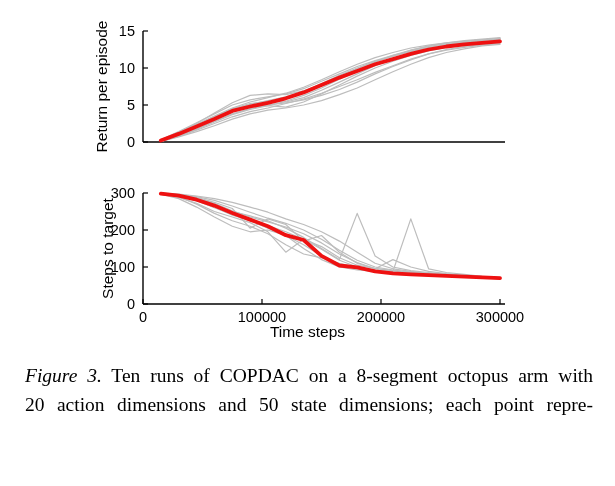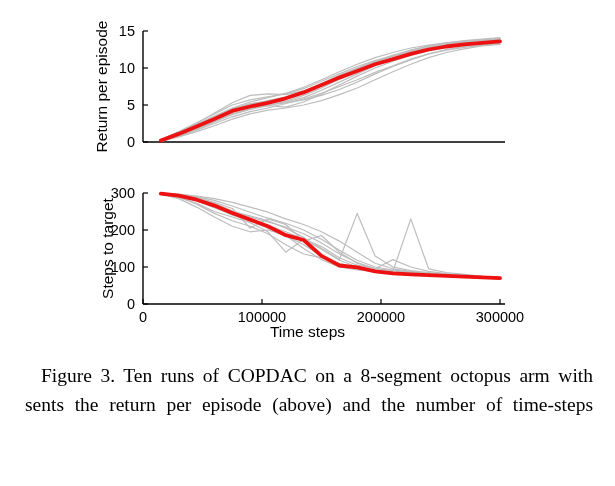--- a/index.html
+++ b/index.html
@@ -33,21 +33,21 @@
     color: #000000;
   }
   .cap-line {
     white-space: nowrap;
   }
   .cap-line.just {
     text-align: justify;
     text-align-last: justify;
   }
   .cap-label {
-    margin-left: 16px;
+    font-style: italic;
   }
 </style>
 </head>
 <body>
 
 <div id="page">
 
   <svg id="chart-top" class="chart" width="615" height="170">
       <line x1="143" y1="31" x2="143" y2="142" stroke="#000000" stroke-width="1.4"></line>
       <line x1="143" y1="142" x2="505" y2="142" stroke="#000000" stroke-width="1.4"></line>
@@ -102,16 +102,16 @@
       <polyline points="160.8,23.7 178.7,26.3 196.6,30.8 214.4,37.8 232.3,44.5 250.1,49.6 267.9,55.6 285.8,61.8 303.6,69.3 321.5,79.2 339.4,90.3 357.2,97.0 375.1,100.0 392.9,101.4 410.8,48.9 428.6,98.8 446.4,102.5 464.3,104.4 482.1,106.3 500.0,107.7" fill="none" stroke="#bdbdbd" stroke-width="1.2" stroke-linecap="round" stroke-linejoin="round"></polyline>
       <polyline points="160.8,23.4 178.7,24.9 196.6,27.4 214.4,32.3 232.3,38.5 250.1,58.1 267.9,48.9 285.8,54.5 303.6,71.1 321.5,65.5 339.4,82.2 357.2,93.3 375.1,98.8 392.9,89.6 410.8,97.0 428.6,101.4 446.4,103.7 464.3,105.1 482.1,106.6 500.0,108.1" fill="none" stroke="#bdbdbd" stroke-width="1.2" stroke-linecap="round" stroke-linejoin="round"></polyline>
       <polyline points="160.8,23.7 178.7,26.7 196.6,34.1 214.4,43.4 232.3,50.8 250.1,56.3 267.9,63.7 285.8,74.8 303.6,84.0 321.5,87.8 339.4,93.3 357.2,97.7 375.1,100.0 392.9,102.2 410.8,103.7 428.6,105.1 446.4,105.9 464.3,106.6 482.1,107.7 500.0,108.5" fill="none" stroke="#bdbdbd" stroke-width="1.2" stroke-linecap="round" stroke-linejoin="round"></polyline>
       <polyline points="160.8,23.0 178.7,24.5 196.6,26.7 214.4,30.4 232.3,36.0 250.1,42.2 267.9,48.2 285.8,53.3 303.6,60.0 321.5,69.3 339.4,80.3 357.2,90.3 375.1,97.0 392.9,100.0 410.8,102.2 428.6,103.7 446.4,105.1 464.3,106.3 482.1,107.4 500.0,108.1" fill="none" stroke="#bdbdbd" stroke-width="1.2" stroke-linecap="round" stroke-linejoin="round"></polyline>
       <polyline points="160.8,24.1 178.7,27.4 196.6,33.4 214.4,41.5 232.3,47.0 250.1,52.6 267.9,61.8 285.8,82.2 303.6,69.3 321.5,76.6 339.4,87.8 357.2,95.2 375.1,98.5 392.9,100.7 410.8,102.5 428.6,104.4 446.4,105.5 464.3,106.6 482.1,107.7 500.0,108.8" fill="none" stroke="#bdbdbd" stroke-width="1.2" stroke-linecap="round" stroke-linejoin="round"></polyline>
       <polyline points="160.8,23.7 178.7,25.6 196.6,29.7 214.4,35.6 232.3,43.0 250.1,49.6 267.9,56.3 285.8,65.2 303.6,70.0 321.5,85.9 339.4,95.5 357.2,97.4 375.1,101.4 392.9,103.3 410.8,104.4 428.6,105.1 446.4,105.9 464.3,106.6 482.1,107.4 500.0,108.1" fill="none" stroke="#ee1111" stroke-width="3.8" stroke-linecap="round" stroke-linejoin="round"></polyline>
     </svg>
 
   <div class="caption">
     <div class="cap-line just"><span class="cap-label">Figure 3.</span> <span>Ten runs of COPDAC on a 8-segment octopus arm with</span></div>
-    <div class="cap-line just">sents the return per episode (above) and the number of time-steps</div>
+    <div class="cap-line just">20 action dimensions and 50 state dimensions; each point repre-</div>
   </div>
 
 </div>
 
 </body></html>

